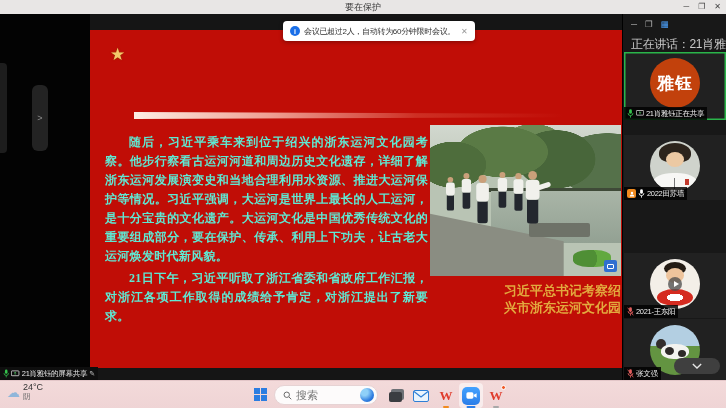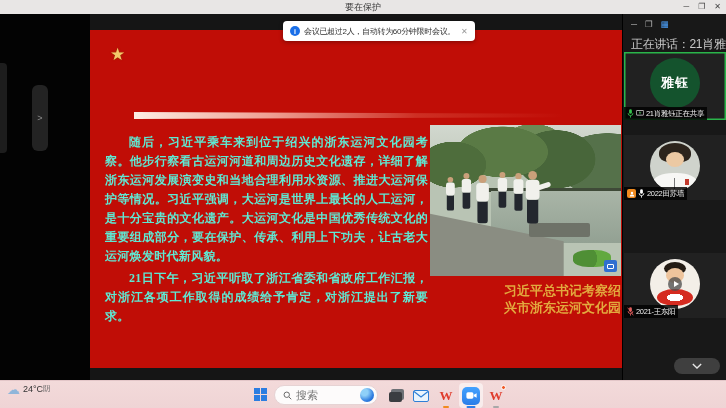--- a/index.html
+++ b/index.html
@@ -75,22 +75,22 @@
   
   .sidebar{position:absolute;left:622px;top:14px;width:104px;height:366px;background:#181818;border-left:1px solid #000}
   .panel-controls{position:absolute;left:8px;top:4px;display:flex;gap:8px;align-items:center;height:12px}
   .panel-controls span{font-size:8.5px;color:#b9b9b9;line-height:1}
   .panel-controls .grid{color:#4da3ff}
   .speaking{position:absolute;left:5px;top:22px;display:flex;align-items:center;gap:3px;width:98px;overflow:hidden}
   .speaking .txt{font-size:12px;color:#c9c9c9;white-space:nowrap;letter-spacing:-.3px}
   .tile{position:absolute;left:1px;width:102px;background:#212121;overflow:hidden}
   .tile.speaking-border{box-shadow:inset 0 0 0 1.5px #2ab54a}
   .avatar{position:absolute;left:50%;top:6px;transform:translateX(-50%);width:50px;height:50px;border-radius:50%;overflow:hidden}
-  .avatar.initials{background:#14532d;display:flex;align-items:center;justify-content:center;
-    color:#fff;font-size:13px;font-weight:bold;letter-spacing:1px}
+  .avatar.initials{background:#c2410c;display:flex;align-items:center;justify-content:center;
+    color:#fff;font-size:17px;font-weight:bold;letter-spacing:1px}
   .name-tag{position:absolute;left:0;bottom:0;background:rgba(0,0,0,.82);display:inline-flex;align-items:center;
     gap:2px;padding:1.5px 3px;max-width:100px}
   .name-tag .txt{font-size:7.5px;color:#efefef;white-space:nowrap;letter-spacing:-.3px}
   .host-badge{width:9px;height:9px;background:#f08a1f;border-radius:2px;display:flex;align-items:center;justify-content:center;flex:0 0 auto}
   .collapse-pill{position:absolute;right:6px;top:344px;width:46px;height:16px;background:#3f3f3f;border-radius:8px;
     display:flex;align-items:center;justify-content:center}
   
   .av-boy{background:#cfd3cc}
   .av-boy .hair{position:absolute;left:9px;top:2px;width:32px;height:20px;background:#2c241c;border-radius:50% 50% 42% 42%}
   .av-boy .face{position:absolute;left:16px;top:11px;width:18px;height:15px;background:#ecc9a3;border-radius:50%}
@@ -116,21 +116,21 @@
     overflow:hidden}
   .av-cow .spot1{position:absolute;left:4px;top:3px;width:9px;height:8px;background:#2e2a28;border-radius:50%}
   .av-cow .spot2{position:absolute;right:3px;top:6px;width:8px;height:7px;background:#2e2a28;border-radius:50%}
   .av-cow .cowhead{position:absolute;left:6px;top:14px;width:10px;height:10px;background:#332e2c;border-radius:50%}
 
   
   .taskbar{position:absolute;left:0;top:380px;width:726px;height:28px;background:linear-gradient(#f3dada,#efd4d5);
     border-top:1px solid #e3c6c8}
   .weather{position:absolute;left:7px;top:2px;display:flex;align-items:center;gap:3px}
   .weather .cloud{font-size:13px;color:#8fb6da;line-height:1}
-  .weather .col{display:flex;flex-direction:row;line-height:1.1}
+  .weather .col{display:flex;flex-direction:column;line-height:1.1}
   .weather .t{font-size:9px;color:#333}
   .weather .d{font-size:7.5px;color:#666}
   .startbtn{position:absolute;left:254px;top:7px;width:14px;height:14px;display:grid;grid-template-columns:6px 6px;
     grid-template-rows:6px 6px;gap:1.4px}
   .startbtn i{background:#2b7de1;display:block}
   .searchbox{position:absolute;left:274px;top:4px;width:104px;height:20px;background:#fdfbfb;border:1px solid #e6d3d4;
     border-radius:10px;display:flex;align-items:center;gap:4px;padding:0 3px 0 8px}
   .searchbox input{flex:1;min-width:0;border:none;outline:none;background:transparent;font-size:11px;color:#555;
     font-family:"Liberation Sans",sans-serif}
   .orb{width:14px;height:14px;border-radius:50%;background:radial-gradient(circle at 32% 30%,#8fd0f8 0 25%,#2f7de0 65%,#1b5fc0);flex:0 0 auto}
@@ -223,20 +223,33 @@
       <div>兴市浙东运河文化园</div>
     </div>
   </div>
 
   <div class="toast">
     <span class="info-dot">i</span>
     <span class="toast-text">会议已超过2人，自动转为60分钟限时会议。</span>
     <span class="toast-close">✕</span>
   </div>
 
+  <div class="share-banner">
+    <svg width="7" height="9" viewBox="0 0 10 13">
+        <rect x="3" y="0.5" width="4" height="6.5" rx="2" fill="#35c24d"></rect>
+        <path d="M1.5 6a3.5 3.5 0 0 0 7 0" fill="none" stroke="#35c24d" stroke-width="1.2"></path>
+        <line x1="5" y1="9.5" x2="5" y2="12.5" stroke="#35c24d" stroke-width="1.2"></line>
+      </svg>
+    <svg width="9" height="8" viewBox="0 0 12 10">
+        <rect x="0.5" y="0.5" width="11" height="7" rx="1" fill="none" stroke="#fff" stroke-width="1"></rect>
+        <path d="M6 6V2.6M4.6 3.8L6 2.4l1.4 1.4" fill="none" stroke="#5ad06a" stroke-width="1"></path>
+      </svg>
+    <span class="txt">21肖雅钰的屏幕共享</span>
+    <span class="pencil">✎</span>
+  </div>
 
   <div class="sidebar">
     <div class="panel-controls">
       <span>─</span>
       <span>❐</span>
       <span class="grid">▦</span>
     </div>
     <div class="speaking">
       <svg width="7" height="9" viewBox="0 0 10 13">
           <rect x="3" y="0.5" width="4" height="6.5" rx="2" fill="#b9b9b9"></rect>
@@ -302,20 +315,38 @@
         <svg width="7" height="9" viewBox="0 0 10 13">
             <rect x="3" y="0.5" width="4" height="6.5" rx="2" fill="#e25e5e"></rect>
             <path d="M1.5 6a3.5 3.5 0 0 0 7 0" fill="none" stroke="#e25e5e" stroke-width="1.2"></path>
             <line x1="5" y1="9.5" x2="5" y2="12.5" stroke="#e25e5e" stroke-width="1.2"></line>
             <line x1="1" y1="1" x2="9" y2="12" stroke="#e25e5e" stroke-width="1.2"></line>
           </svg>
         <span class="txt">2021-王东阳</span>
       </div>
     </div>
 
+    <div class="tile" style="top:305px;height:61px">
+      <div class="avatar av-cow">
+        <div class="cowhead"></div>
+        <div class="cowbody">
+            <div class="spot1"></div>
+            <div class="spot2"></div>
+          </div>
+      </div>
+      <div class="name-tag">
+        <svg width="7" height="9" viewBox="0 0 10 13">
+            <rect x="3" y="0.5" width="4" height="6.5" rx="2" fill="#e25e5e"></rect>
+            <path d="M1.5 6a3.5 3.5 0 0 0 7 0" fill="none" stroke="#e25e5e" stroke-width="1.2"></path>
+            <line x1="5" y1="9.5" x2="5" y2="12.5" stroke="#e25e5e" stroke-width="1.2"></line>
+            <line x1="1" y1="1" x2="9" y2="12" stroke="#e25e5e" stroke-width="1.2"></line>
+          </svg>
+        <span class="txt">张文强</span>
+      </div>
+    </div>
 
     <div class="collapse-pill">
       <svg width="10" height="6" viewBox="0 0 12 7">
           <path d="M1 1l5 5 5-5" fill="none" stroke="#e6e6e6" stroke-width="1.6"></path>
         </svg>
     </div>
   </div>
 
   <div class="taskbar">
     <div class="weather">

